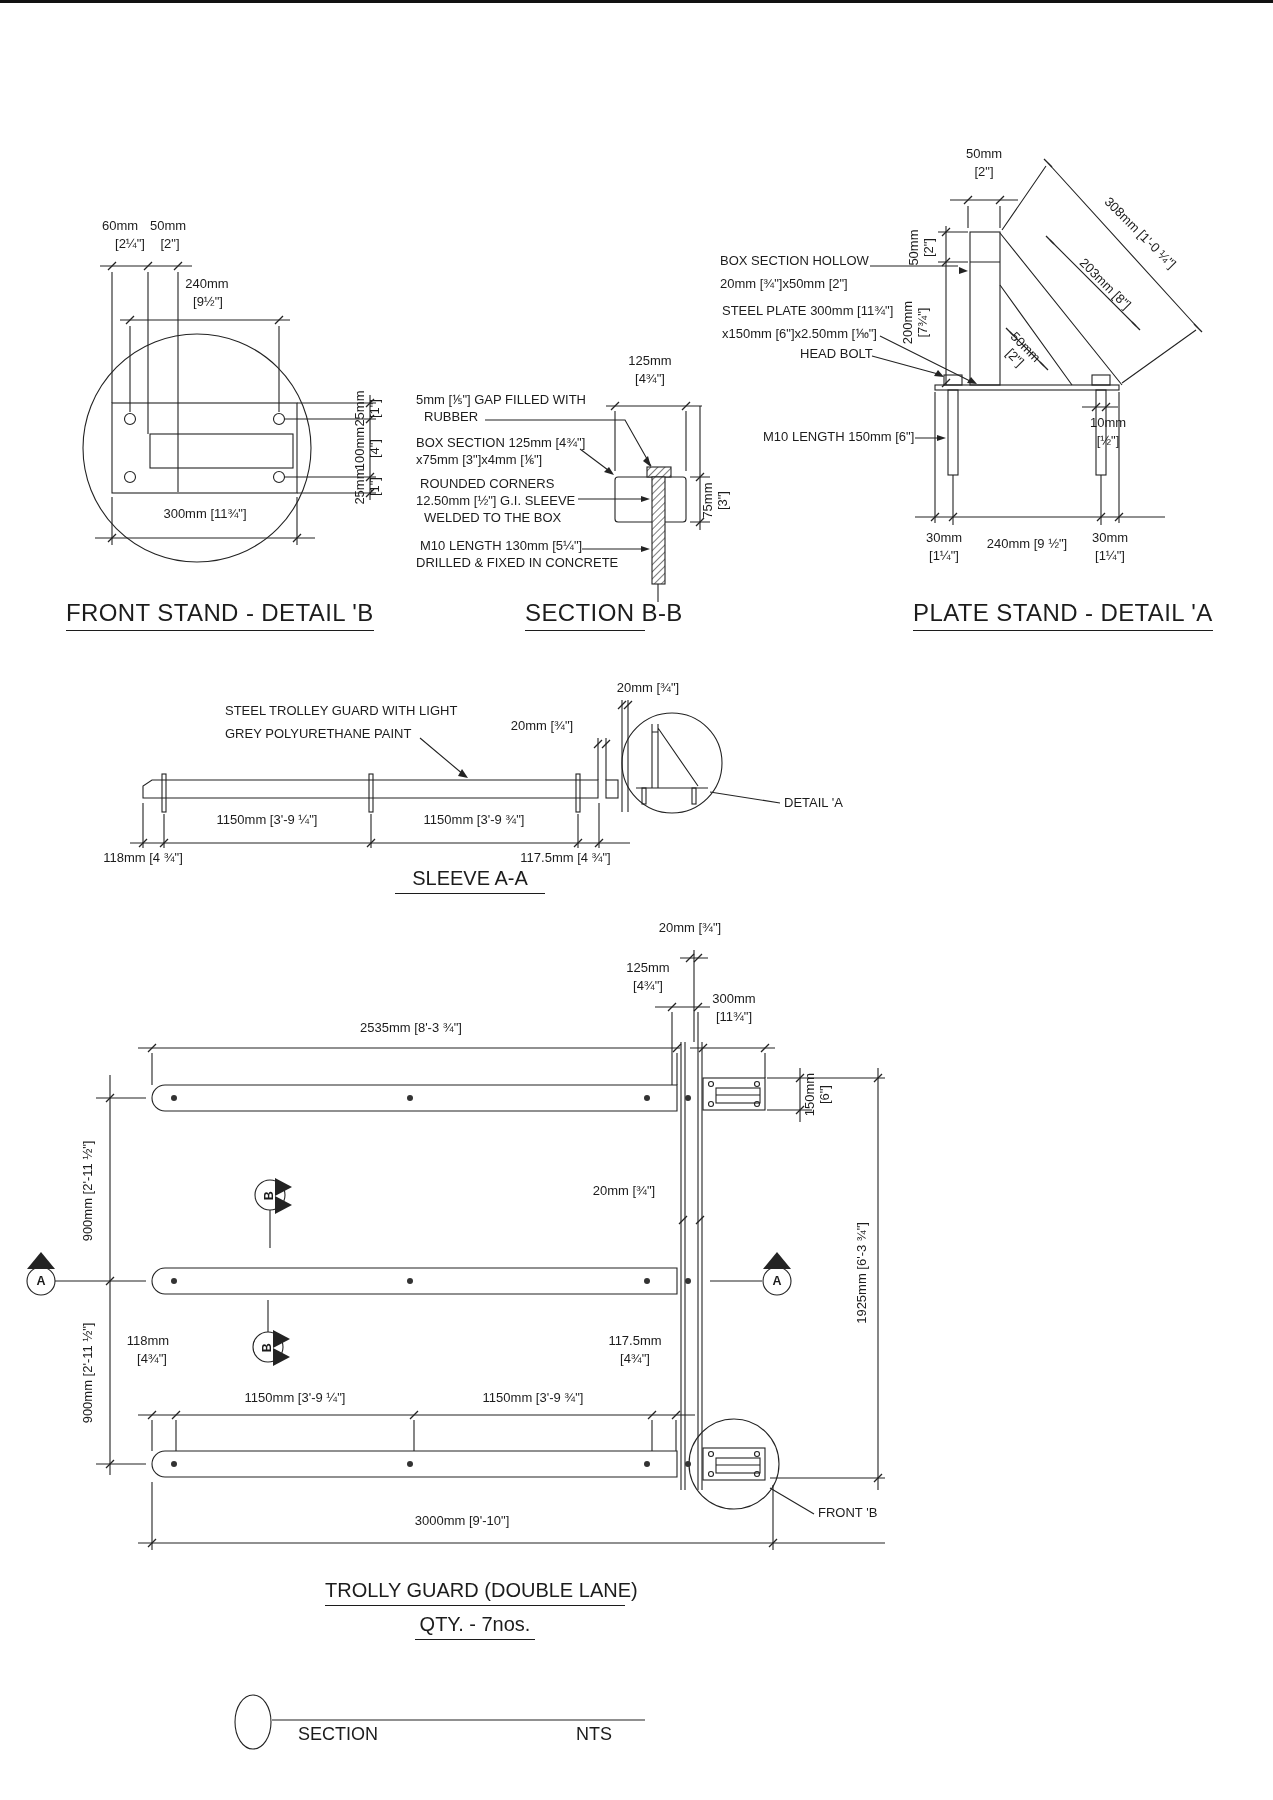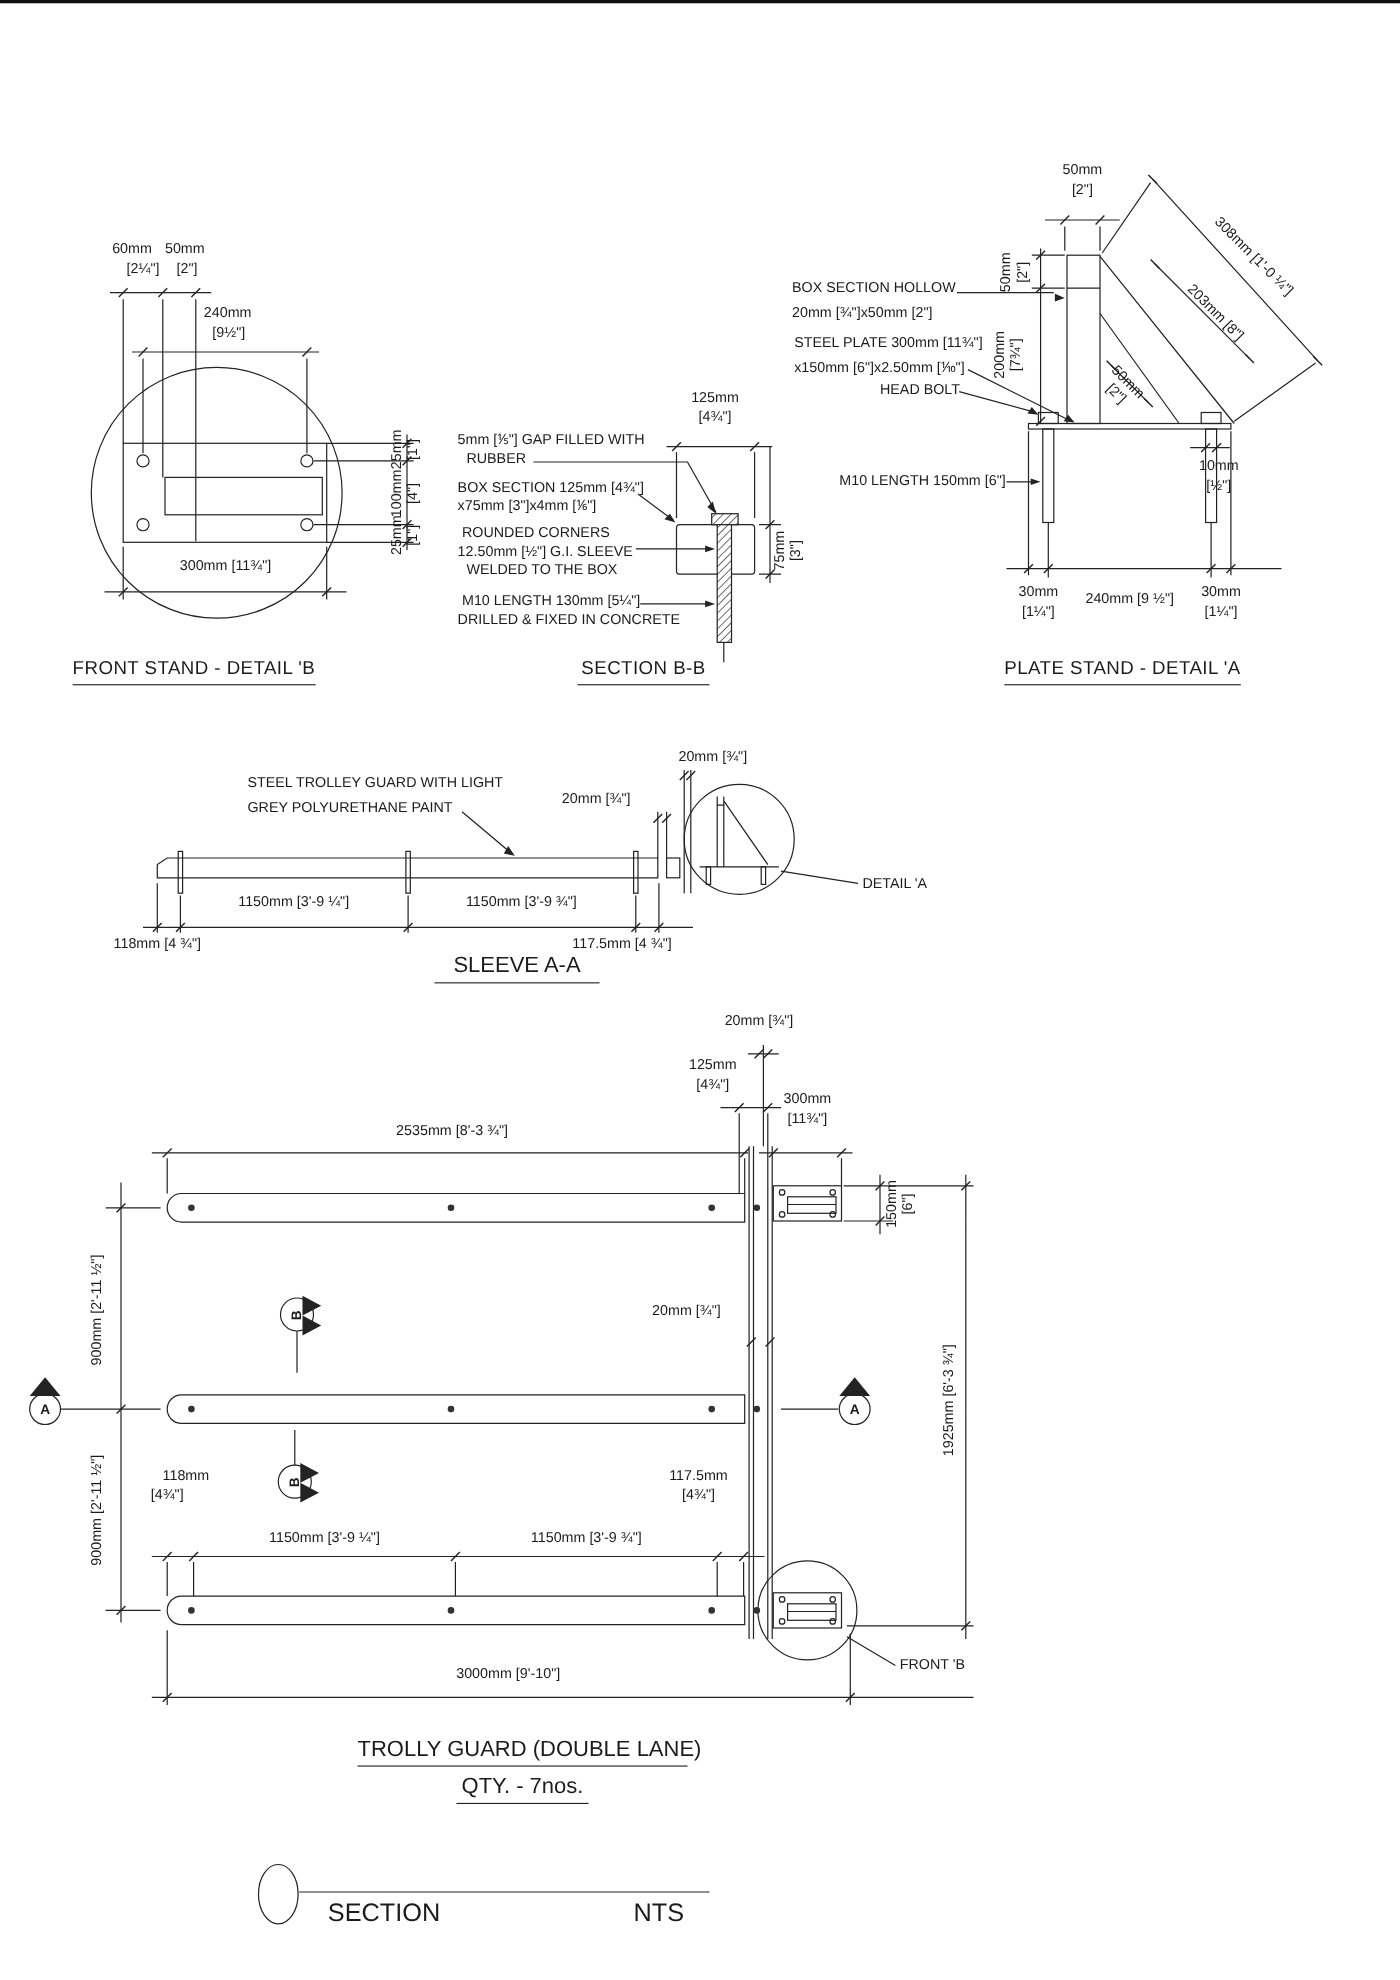--- a/index.html
+++ b/index.html
@@ -4,24 +4,24 @@
 <style>
   html,body{margin:0;padding:0;background:#fff}
   .sheet{position:relative;width:1273px;height:1800px;background:#fff;
          font-family:"Liberation Sans",sans-serif;color:#1c1c1c;overflow:hidden}
   .sheet svg{position:absolute;left:0;top:0}
   .lbl{position:absolute;font-size:13px;line-height:1.22;white-space:nowrap}
   .c{text-align:center}
   .two{line-height:1.12;text-align:center}
   .rot{transform:rotate(-90deg);transform-origin:center}
   .rot45{transform:rotate(45deg);transform-origin:center}
-  .title{font-size:17px;letter-spacing:.4px;border-bottom:1.4px solid #1c1c1c;padding-bottom:3px;display:inline-block}
+  .title{font-size:24px;letter-spacing:.4px;border-bottom:1.4px solid #1c1c1c;padding-bottom:3px;display:inline-block}
   .title20{font-size:20px;border-bottom:1.4px solid #1c1c1c;padding-bottom:3px}
   .ft{font-size:27px;letter-spacing:.4px}
-  .fs{font-size:23px}
+  .fs{font-size:18px}
   .mk{font-size:12.5px;font-weight:bold}
 </style>
 </head>
 <body>
 
 <div class="sheet">
 
 <svg width="1273" height="1800" viewBox="0 0 1273 1800">
   <defs>
     <pattern id="h45" width="5" height="5" patternUnits="userSpaceOnUse" patternTransform="rotate(45)">
@@ -277,21 +277,21 @@
 <div class="lbl c" style="left:702px;top:991px;width:64px">300mm</div>
 <div class="lbl c" style="left:704px;top:1009px;width:60px">[11¾"]</div>
 <div class="lbl c" style="left:321px;top:1020px;width:180px">2535mm [8'-3 ¾"]</div>
 <div class="lbl two rot" style="left:788px;top:1080px;width:60px">
   <div>150mm</div>
       <div>[6"]</div>
 </div>
 <div class="lbl c rot" style="left:8px;top:1183px;width:160px">900mm [2'-11 ½"]</div>
 <div class="lbl c rot" style="left:8px;top:1365px;width:160px">900mm [2'-11 ½"]</div>
 <div class="lbl c" style="left:582px;top:1183px;width:84px">20mm [¾"]</div>
-<div class="lbl c" style="left:139px;top:1333px;width:60px">118mm</div>
+<div class="lbl c" style="left:118px;top:1333px;width:60px">118mm</div>
 <div class="lbl c" style="left:126px;top:1351px;width:52px">[4¾"]</div>
 <div class="lbl c" style="left:600px;top:1333px;width:70px">117.5mm</div>
 <div class="lbl c" style="left:606px;top:1351px;width:58px">[4¾"]</div>
 <div class="lbl c" style="left:215px;top:1390px;width:160px">1150mm [3'-9 ¼"]</div>
 <div class="lbl c" style="left:453px;top:1390px;width:160px">1150mm [3'-9 ¾"]</div>
 <div class="lbl c rot" style="left:782px;top:1265px;width:160px">1925mm [6'-3 ¾"]</div>
 <div class="lbl c" style="left:382px;top:1513px;width:160px">3000mm [9'-10"]</div>
 <div class="lbl" style="left:818px;top:1505px">FRONT 'B</div>
 <div class="lbl mk c" style="left:33px;top:1274px;width:16px">A</div>
 <div class="lbl mk c" style="left:769px;top:1274px;width:16px">A</div>

